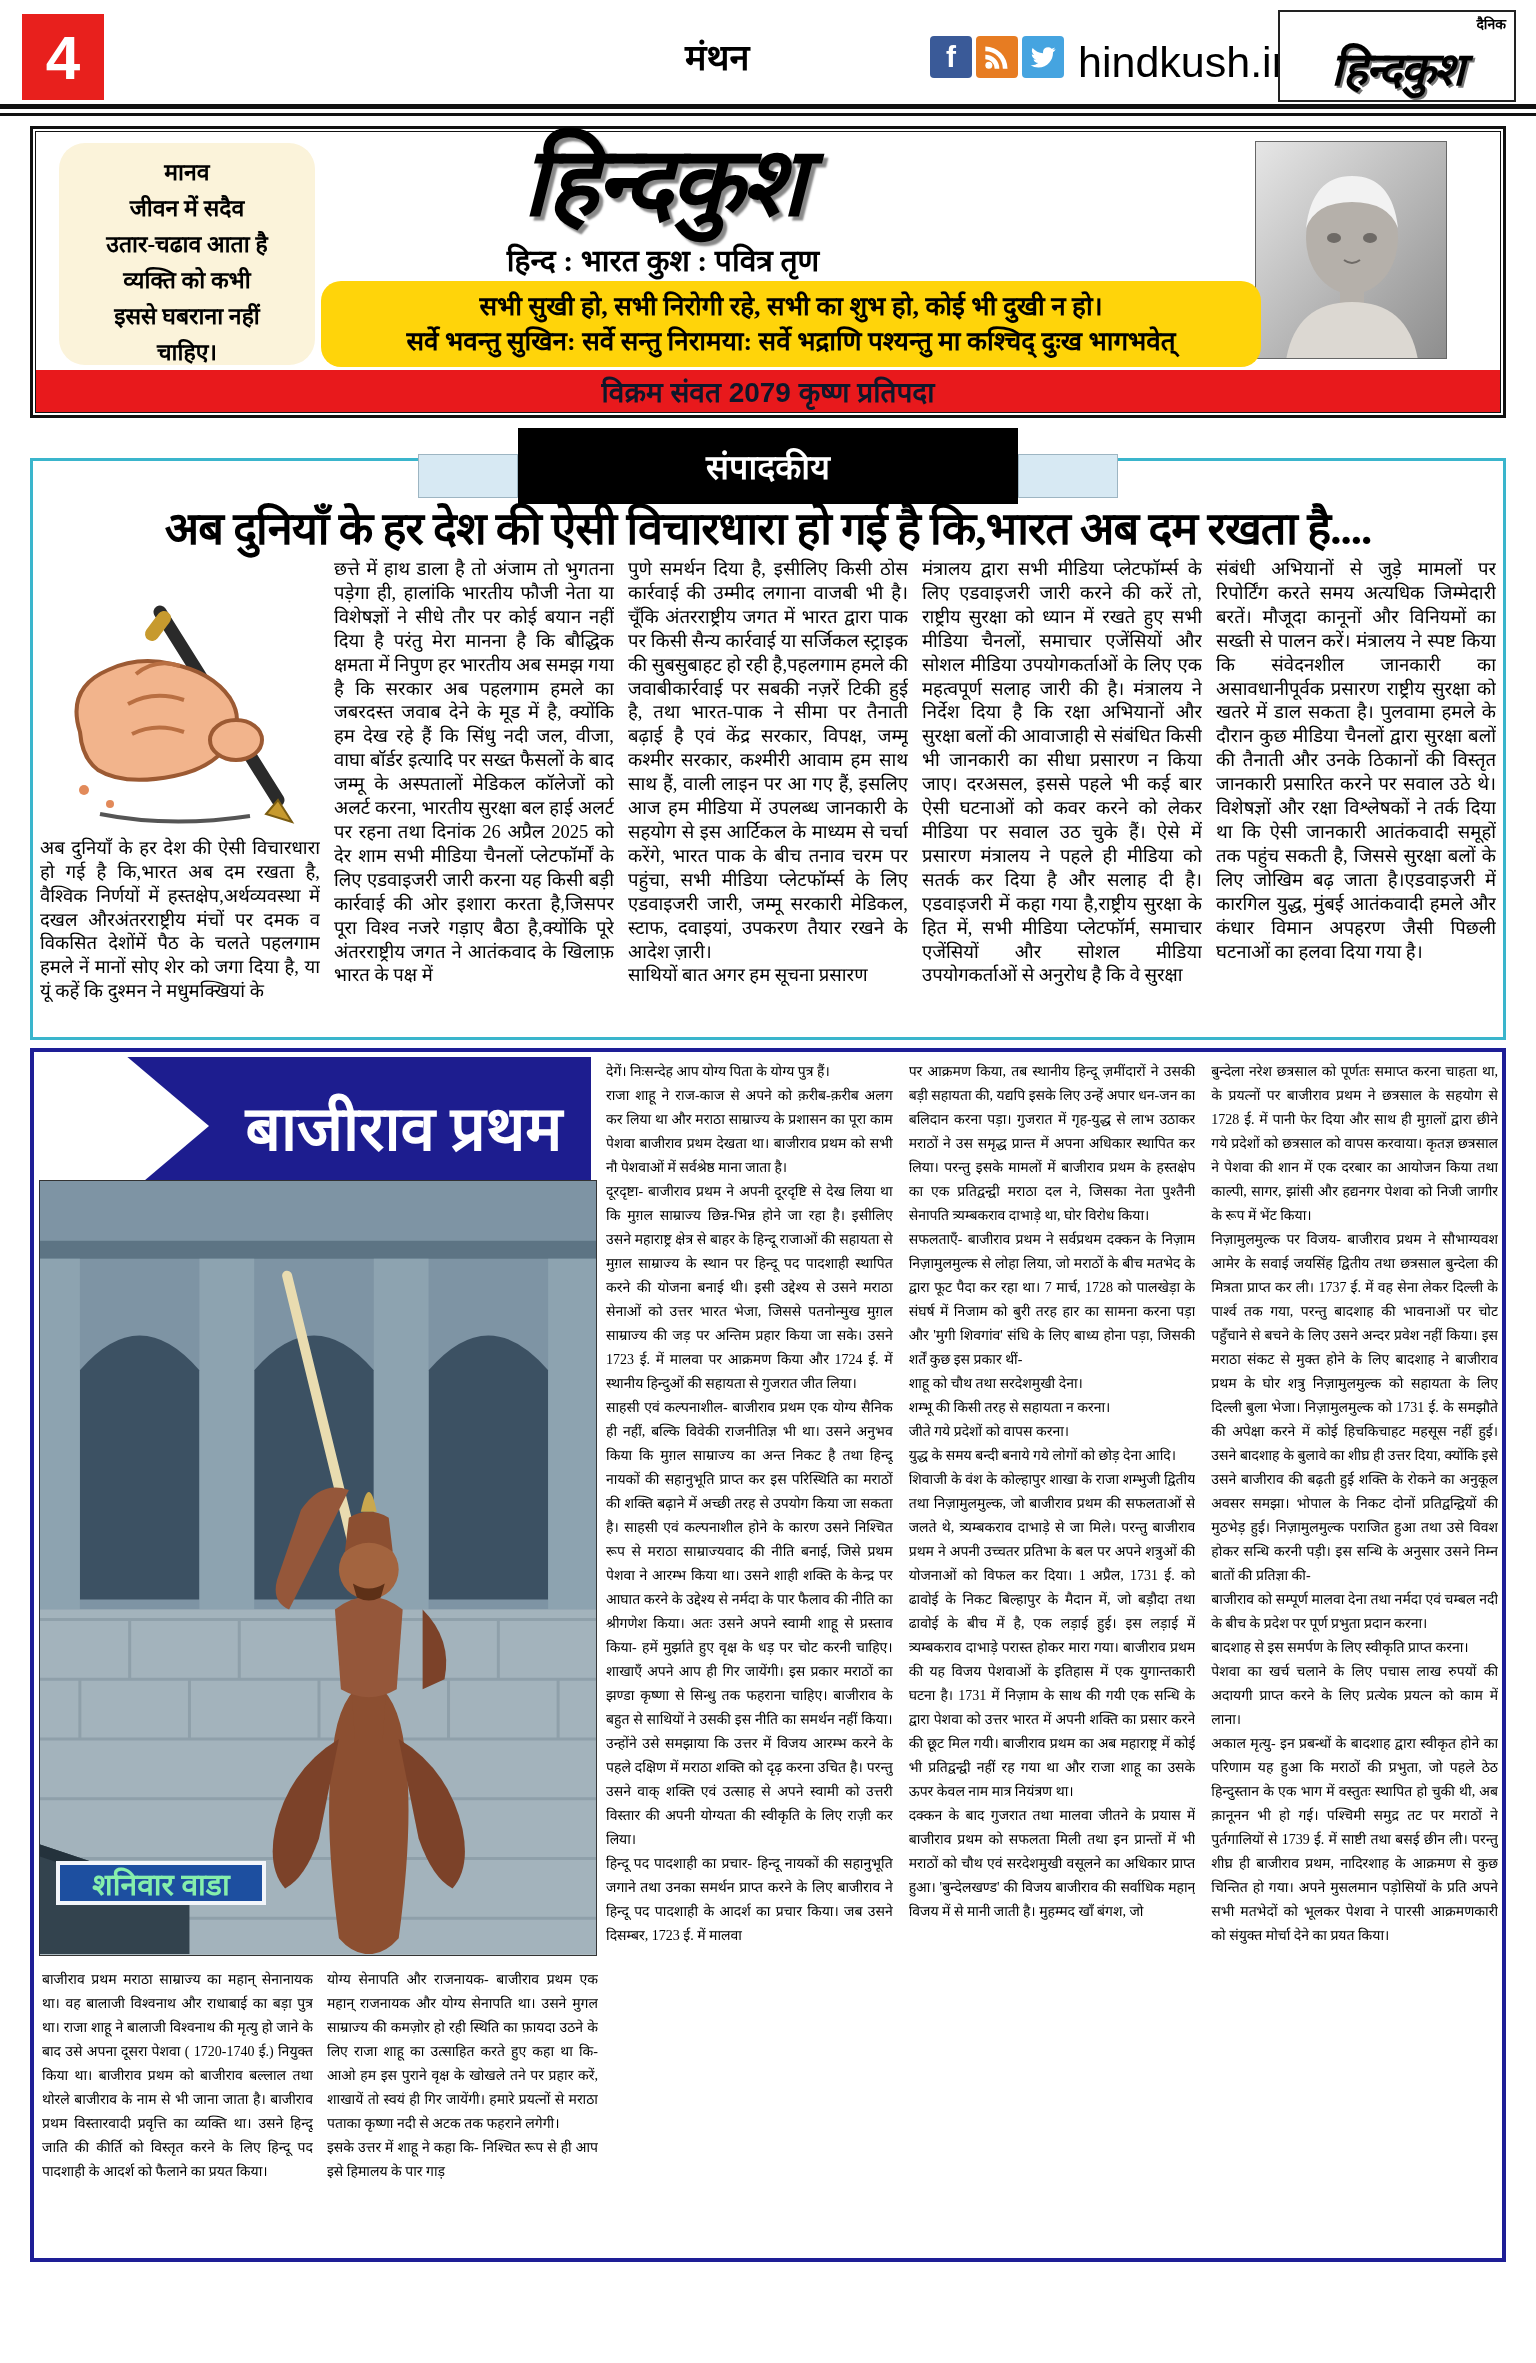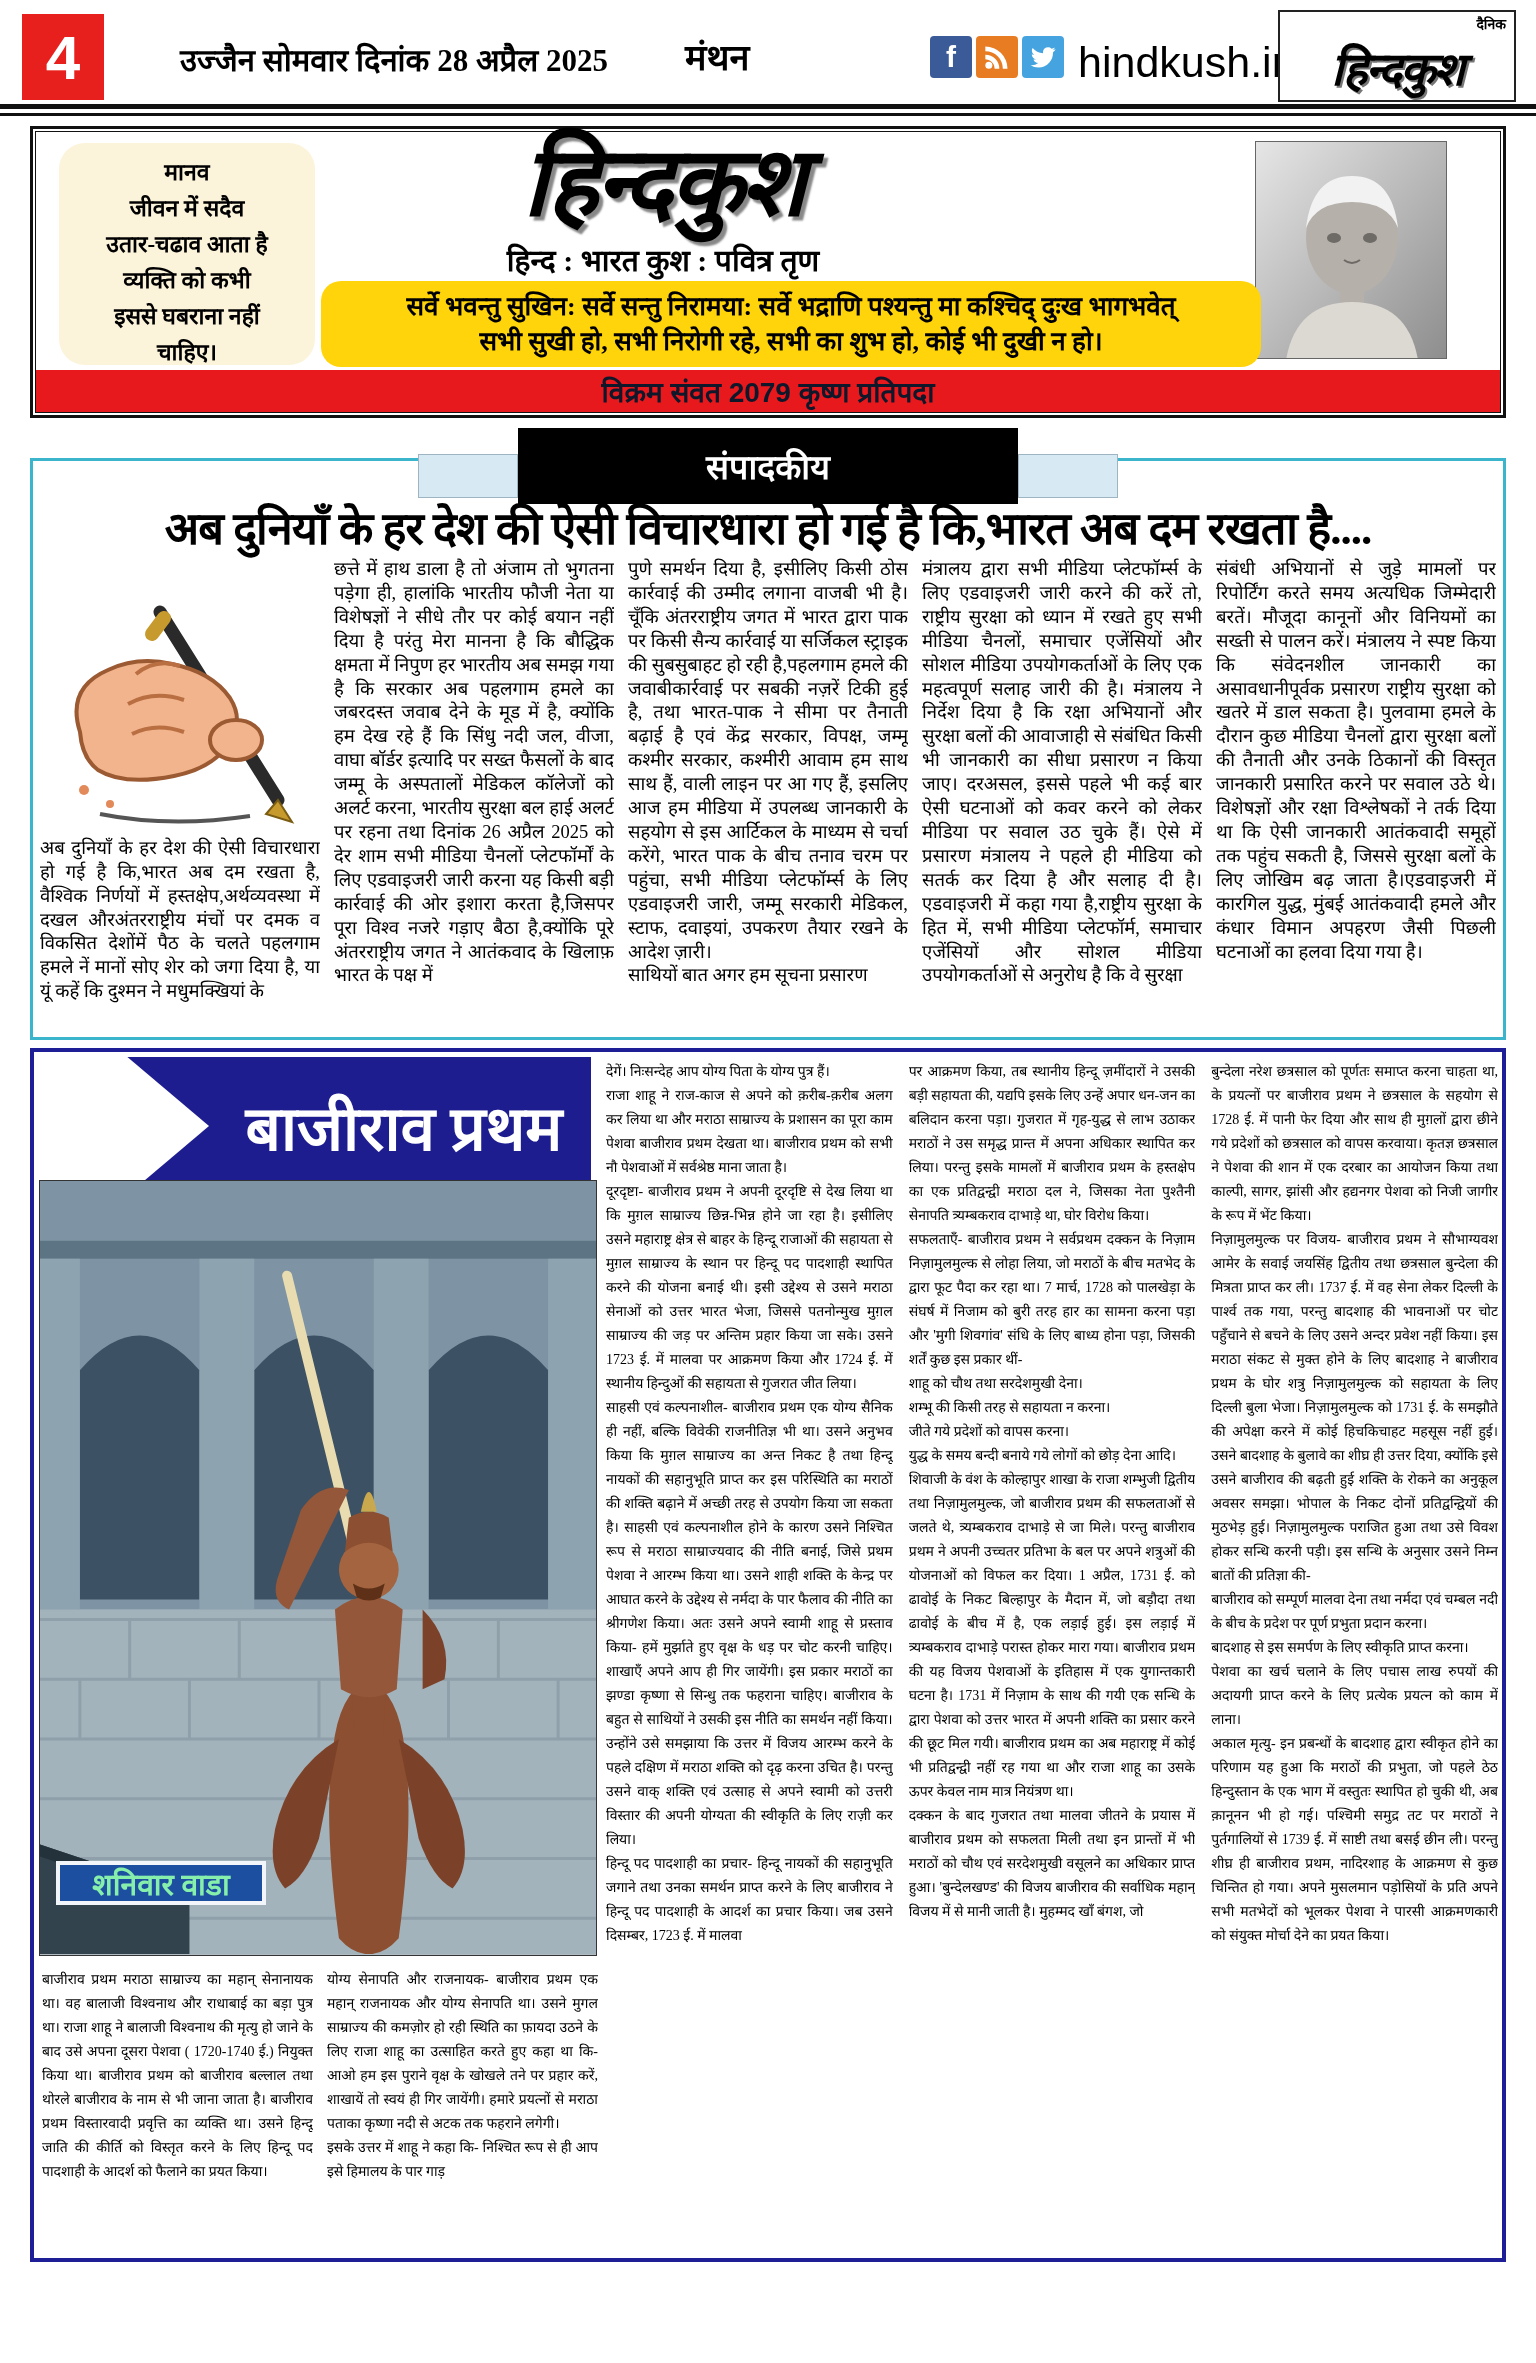--- a/index.html
+++ b/index.html
@@ -131,21 +131,20 @@
   .acol { flex:1; font-size:14px; line-height:24px; text-align:justify;
           white-space:pre-line; overflow:hidden; }
 </style>
 </head>
 <body>
 
 <div id="page">
 
   <div class="hdr">
     <div class="pageno">4</div>
-    <div class="dateline">उज्जैन सोमवार दिनांक 28 अप्रैल 2025</div>
     <div class="section-name">मंथन</div>
     <div class="social">
       <div class="sicon fb">f</div>
       <div class="sicon rss">
         <svg width="28" height="28" viewBox="0 0 24 24">
           <circle cx="5" cy="19" r="3" fill="#fff"></circle>
           <path d="M2 10 a12 12 0 0 1 12 12 h-4 a8 8 0 0 0 -8 -8 z" fill="#fff"></path>
           <path d="M2 3 a19 19 0 0 1 19 19 h-4 a15 15 0 0 0 -15 -15 z" fill="#fff"></path>
         </svg>
       </div>
@@ -195,22 +194,22 @@
         <ellipse cx="96" cy="96" rx="46" ry="56" fill="#b5b0aa"></ellipse>
         <path d="M50 86 q6 -52 46 -52 q40 0 46 52 q-10 -26 -46 -26 q-36 0 -46 26z" fill="#f2f2f2"></path>
         <rect x="84" y="138" width="24" height="26" fill="#b5b0aa"></rect>
         <path d="M30 218 q10 -58 66 -58 q56 0 66 58z" fill="#dcd8d2"></path>
         <ellipse cx="78" cy="96" rx="7" ry="5" fill="#6e6a66"></ellipse>
         <ellipse cx="114" cy="96" rx="7" ry="5" fill="#6e6a66"></ellipse>
         <path d="M88 118 q8 6 16 0" stroke="#6e6a66" stroke-width="2" fill="none"></path>
       </svg>
     </div>
     <div class="shloka">
+      <div>सभी सुखी हो, सभी निरोगी रहे, सभी का शुभ हो, कोई भी दुखी न हो।</div>
       <div>सर्वे भवन्तु सुखिन: सर्वे सन्तु निरामया: सर्वे भद्राणि पश्यन्तु मा कश्चिद् दुःख भागभवेत्</div>
-      <div>सभी सुखी हो, सभी निरोगी रहे, सभी का शुभ हो, कोई भी दुखी न हो।</div>
     </div>
     <div class="datebar">विक्रम संवत 2079 कृष्ण प्रतिपदा</div>
   </div>
 
   <div class="ed-box"></div>
   <div class="kicker-wrap">
     <div class="kicker-tab" style="left:418px;"></div>
     <div class="kicker-tab" style="left:1018px;"></div>
     <div class="kicker">संपादकीय</div>
   </div>

